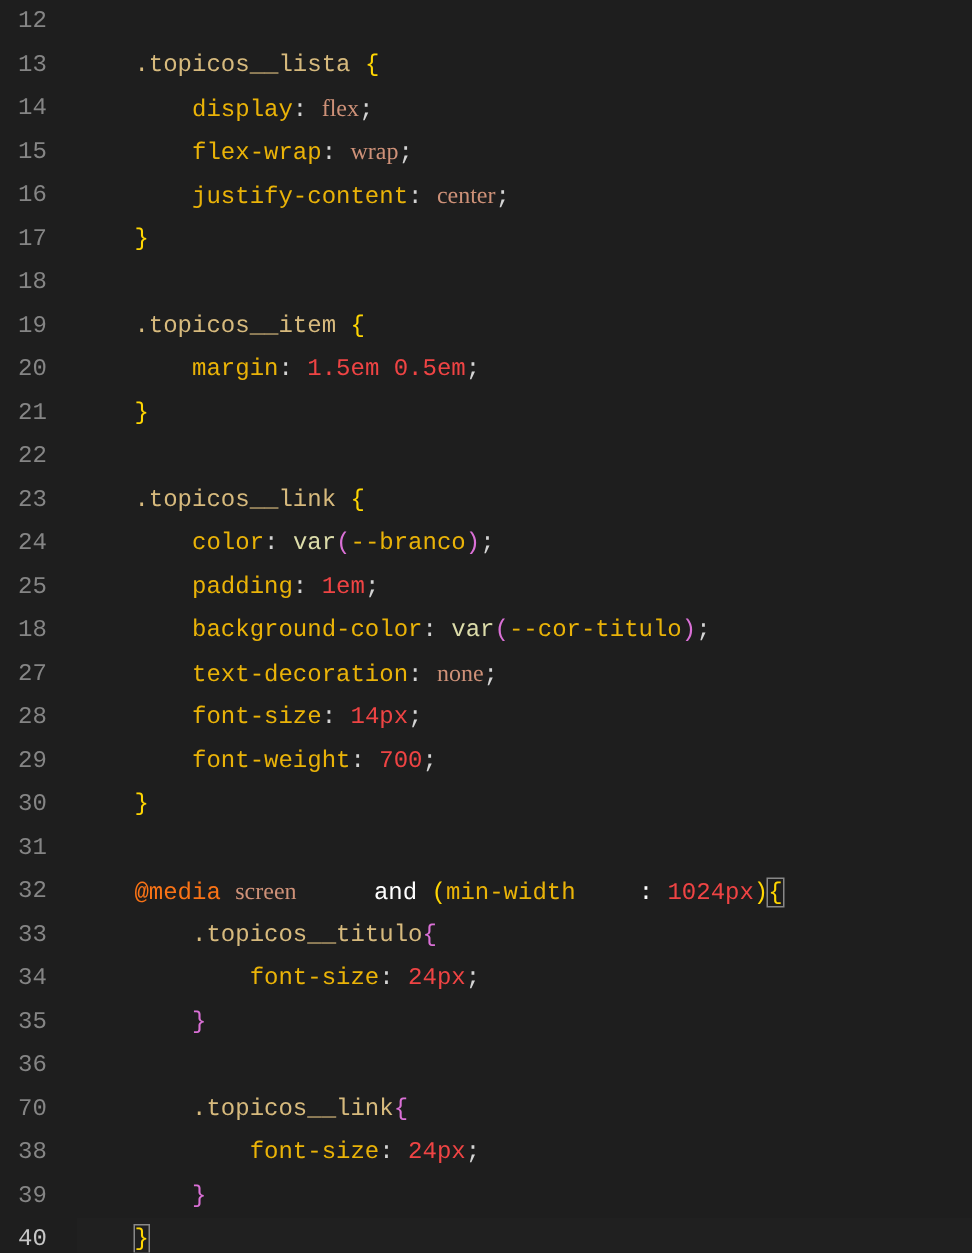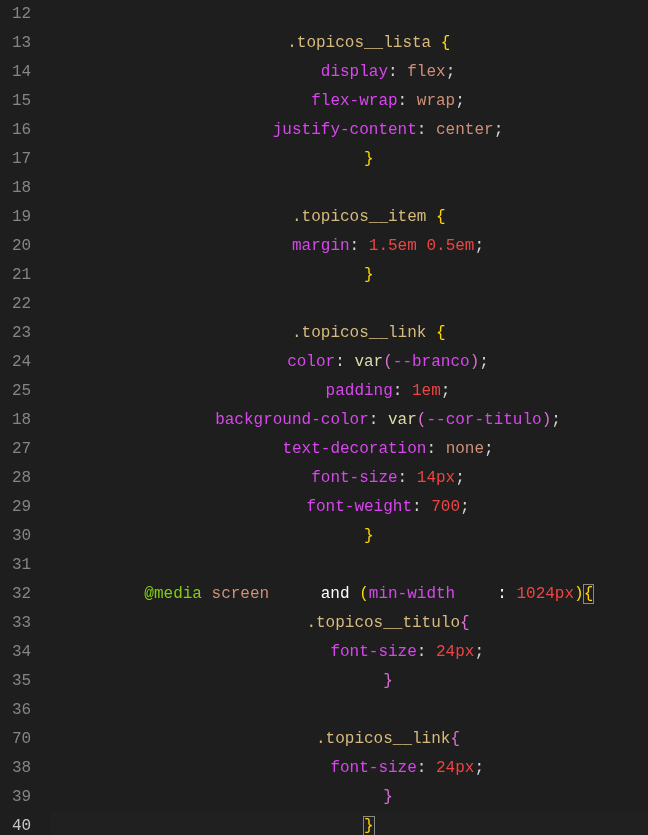--- a/index.html
+++ b/index.html
@@ -26,42 +26,41 @@
     user-select: none;
     flex-shrink: 0;
   }
   .gutter .line-num.active {
     color: #c6c6c6;
   }
   .code {
     flex: 1;
     white-space: pre;
     position: relative;
-    text-align: center;
   }
   .line {
     height: 29px;
     position: relative;
   }
   .active-line {
     background: rgba(255,255,255,0.01);
   }
   .bracket-highlight {
     border: 1px solid #888;
     margin: -1px;
   }
   
   .tk-selector { color: #d7ba7d; }
   .tk-brace-y { color: #ffd602; }
   .tk-brace-p { color: #da70d6; }
-  .tk-prop { color: #d946ef; }
-  .tk-val { color: #ce9178; }
+  .tk-prop { color: #eab308; }
+  .tk-val { color: #ce9178; font-family: Liberation Serif, serif; }
   .tk-num { color: #ef4444; }
   .tk-func { color: #dcdcaa; }
-  .tk-kw { color: #84cc16; }
+  .tk-kw { color: #f97316; }
   .tk-punct { color: #d4d4d4; }
   .tk-white { color: #ffffff; margin-left: 42px; }
 </style>
 </head>
 <body>
 
 <div class="editor">
   <div class="gutter" id="gutter">
       <div class="line-num">12</div>
       <div class="line-num">13</div>

